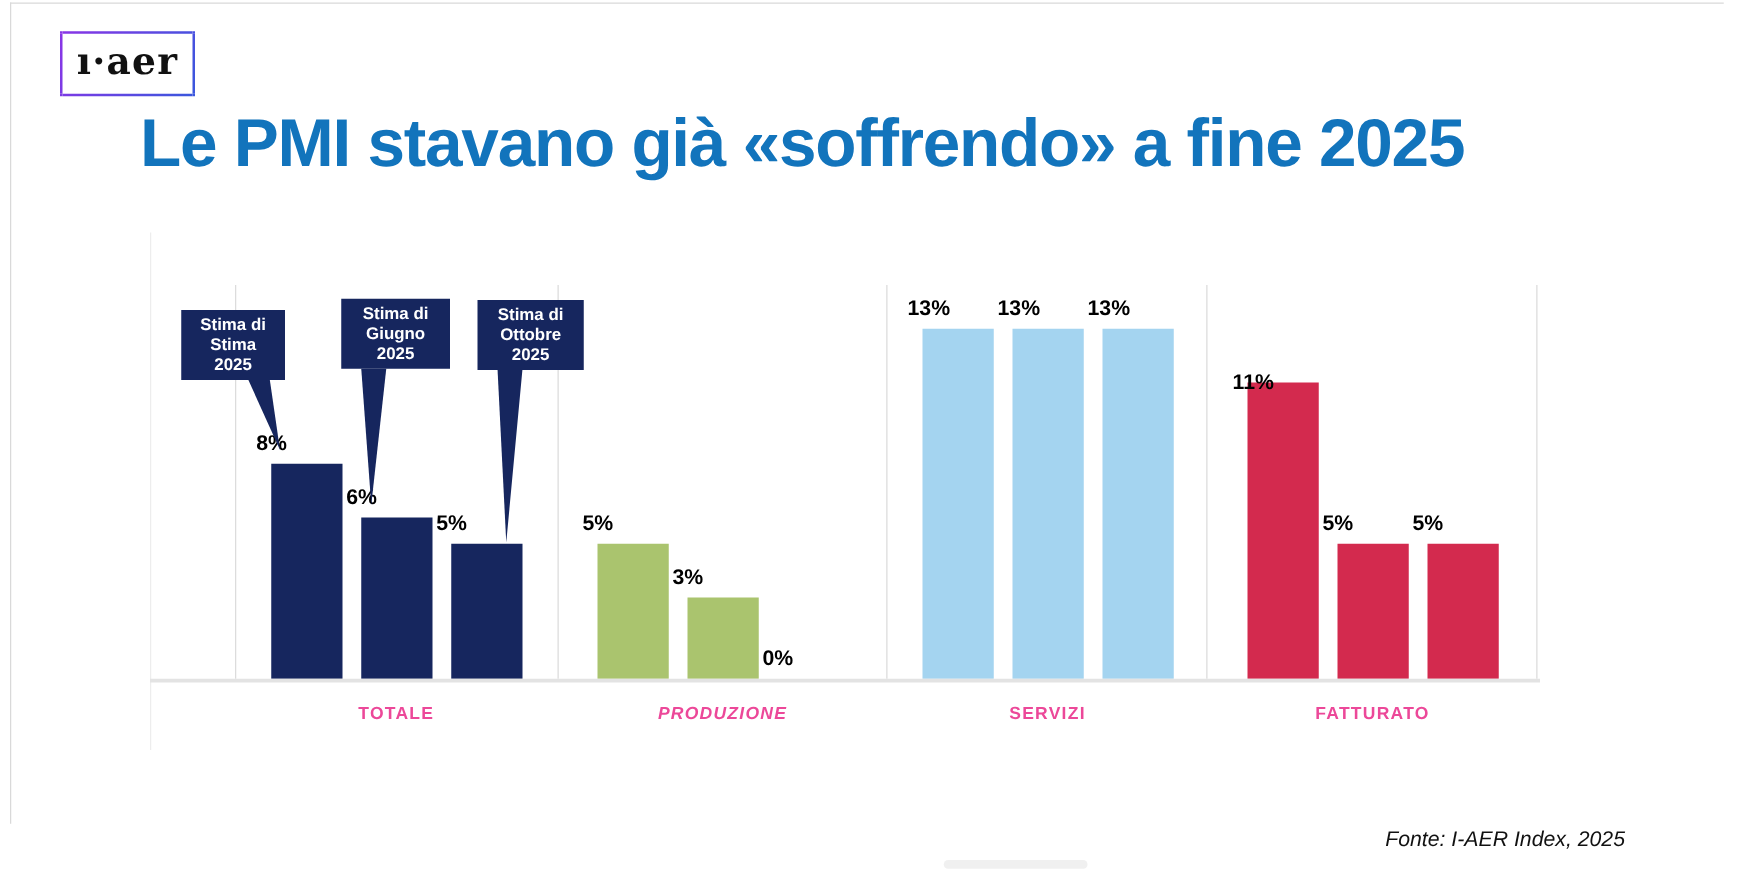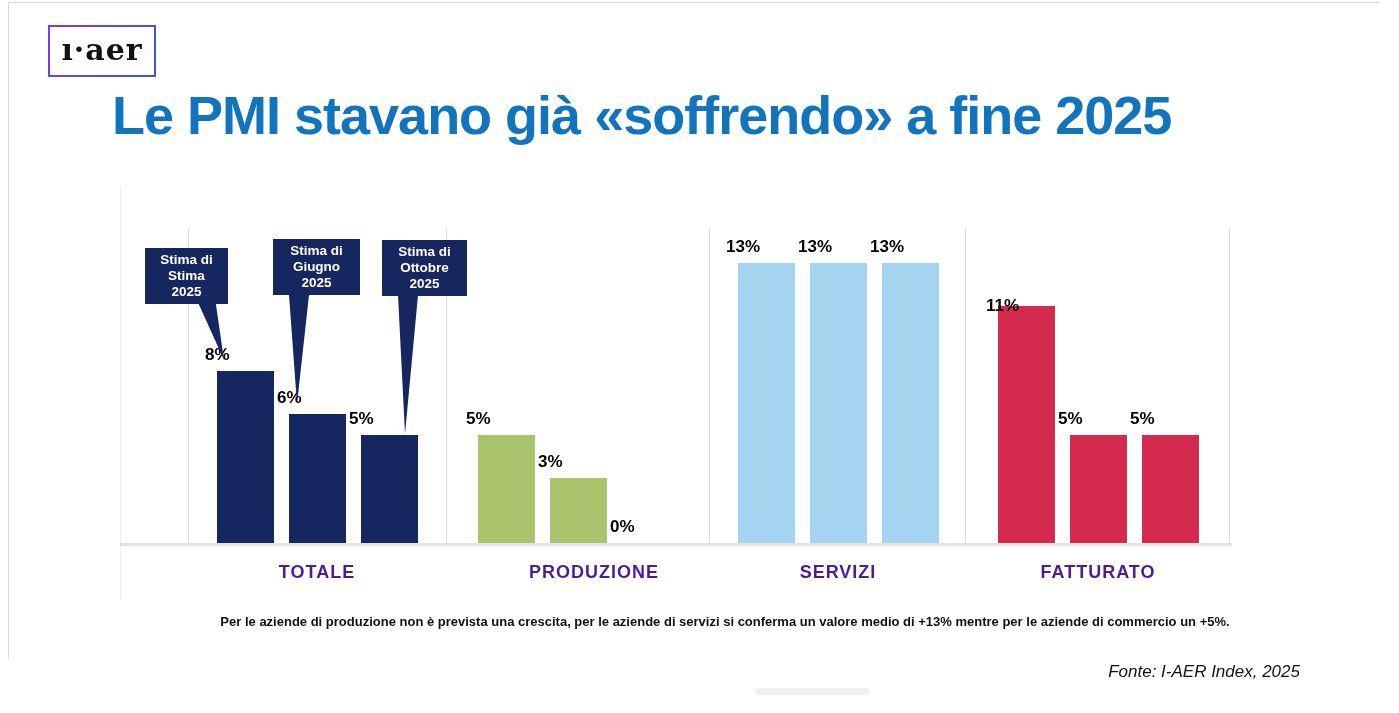--- a/index.html
+++ b/index.html
@@ -42,21 +42,21 @@
   .baseline{
     position:absolute;left:120px;top:543px;width:1112px;height:3px;background:#e3e3e3;
   }
   .bar{position:absolute;}
   .value-label{
     position:absolute;width:80px;text-align:left;
     font-size:17px;font-weight:bold;color:#000000;
   }
   .group-label{
     position:absolute;top:562px;text-align:center;
-    font-size:18px;font-weight:bold;color:#4c1d95;letter-spacing:1px;
+    font-size:14px;font-weight:bold;color:#ec4899;letter-spacing:1px;
   }
   .callout{
     position:absolute;text-align:center;color:#ffffff;
     font-size:13.5px;font-weight:bold;line-height:16px;
     padding:4px 2px;box-sizing:border-box;
   }
   .callout-line{display:block;}
   .tails-svg{position:absolute;left:0;top:0;pointer-events:none;}
   .footnote{
     position:absolute;left:120px;top:614px;width:1210px;text-align:center;
@@ -90,21 +90,21 @@
   <div id="plot">
       <div class="panel panel-first" style="left: 188px; top: 228px; width: 257px; height: 315px;"></div>
       <div class="group-label" style="left: 188px; width: 258px;">TOTALE</div>
       <div class="bar" style="left: 216.5px; top: 371px; width: 57px; height: 172px; background: rgb(22, 38, 94);"></div>
       <div class="value-label" style="left: 205px; top: 345px;">8%</div>
       <div class="bar" style="left: 288.5px; top: 414px; width: 57px; height: 129px; background: rgb(22, 38, 94);"></div>
       <div class="value-label" style="left: 277px; top: 388px;">6%</div>
       <div class="bar" style="left: 360.5px; top: 435px; width: 57px; height: 108px; background: rgb(22, 38, 94);"></div>
       <div class="value-label" style="left: 349px; top: 409px;">5%</div>
       <div class="panel" style="left: 446px; top: 228px; width: 263px; height: 315px;"></div>
-      <div class="group-label" style="left: 462px; width: 264px;">PRODUZIONE</div>
+      <div class="group-label" style="left: 446px; width: 264px; font-style: italic;">PRODUZIONE</div>
       <div class="bar" style="left: 477.5px; top: 435px; width: 57px; height: 108px; background: rgb(170, 196, 110);"></div>
       <div class="value-label" style="left: 466px; top: 409px;">5%</div>
       <div class="bar" style="left: 549.5px; top: 478px; width: 57px; height: 65px; background: rgb(170, 196, 110);"></div>
       <div class="value-label" style="left: 538px; top: 452px;">3%</div>
       <div class="value-label" style="left: 610px; top: 517px;">0%</div>
       <div class="panel" style="left: 710px; top: 228px; width: 255px; height: 315px;"></div>
       <div class="group-label" style="left: 710px; width: 256px;">SERVIZI</div>
       <div class="bar" style="left: 737.5px; top: 263px; width: 57px; height: 280px; background: rgb(164, 212, 240);"></div>
       <div class="value-label" style="left: 726px; top: 237px;">13%</div>
       <div class="bar" style="left: 809.5px; top: 263px; width: 57px; height: 280px; background: rgb(164, 212, 240);"></div>
@@ -140,19 +140,18 @@
         <span class="callout-line">Giugno</span>
         <span class="callout-line">2025</span>
       </div>
       <div class="callout" style="left: 382px; top: 240px; width: 85px; background: rgb(22, 38, 94);">
         <span class="callout-line">Stima di</span>
         <span class="callout-line">Ottobre</span>
         <span class="callout-line">2025</span>
       </div>
     </div>
 
-  <div class="footnote">Per le aziende di produzione non è prevista una crescita, per le aziende di servizi si conferma un valore medio di +13% mentre per le aziende di commercio un +5%.</div>
 
   <div class="source-caption">Fonte: I-AER Index, 2025</div>
 
   <div class="bottom-artifact"></div>
 
 </div>
 
 </body></html>

